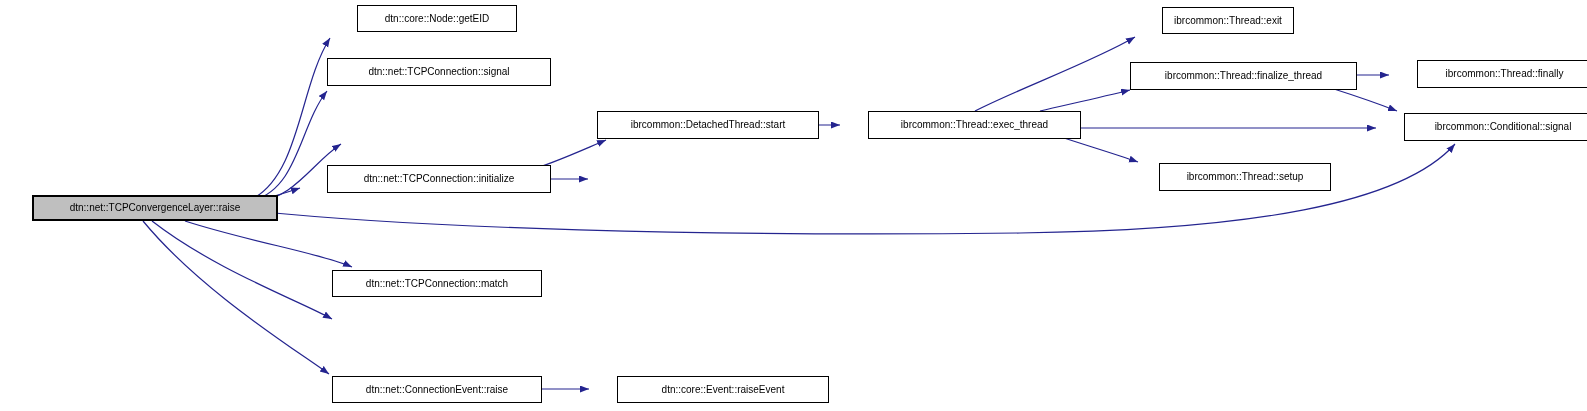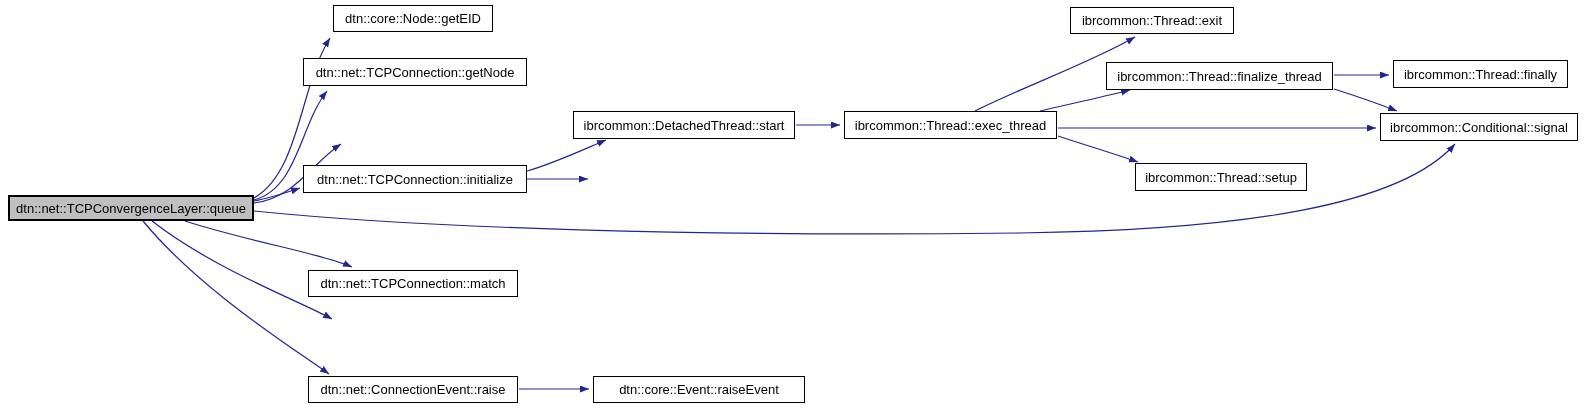--- a/index.html
+++ b/index.html
@@ -18,27 +18,28 @@
     position:absolute;
     left:0;top:0;
     width:1587px;height:411px;
   }
   .node{
     position:absolute;
     box-sizing:border-box;
     background:#ffffff;
     border:1px solid #000000;
     color:#000000;
-    font-size:13px;
+    font-size:10px;
     line-height:1;
     display:flex;
     align-items:center;
     justify-content:center;
     white-space:nowrap;
     cursor:pointer;
+    margin-left:24px;
   }
   .node.root{
     background:#bfbfbf;
     border:2px solid #000000;
     cursor:default;
   }
 </style>
 </head>
 <body>
 
@@ -65,35 +66,35 @@
       <path marker-end="url(#arrow)" d="M975,111 C1020,88 1092,62 1135,37"></path>
       <path marker-end="url(#arrow)" d="M1040,111 C1070,104 1102,97 1130,90"></path>
       <path marker-end="url(#arrow)" d="M1058,128 L1376,128"></path>
       <path marker-end="url(#arrow)" d="M1058,136 C1085,145 1112,153 1138,162"></path>
       <path marker-end="url(#arrow)" d="M1334,75 L1389,75"></path>
       <path marker-end="url(#arrow)" d="M1334,89 C1356,96 1379,104 1397,111"></path>
       <path marker-end="url(#arrow)" d="M519,389 L589,389"></path>
     </g>
   </svg>
 
-  <div class="node root" style="left:8px;top:195px;width:246px;height:26px">dtn::net::TCPConvergenceLayer::queue</div>
+  <div class="node root" style="left:8px;top:195px;width:246px;height:26px">dtn::net::TCPConvergenceLayer::raise</div>
 
   <div class="node" style="left:333px;top:5px;width:160px;height:27px">dtn::core::Node::getEID</div>
 
-  <div class="node" style="left:303px;top:58px;width:224px;height:28px">dtn::net::TCPConnection::getNode</div>
+  <div class="node" style="left:303px;top:58px;width:224px;height:28px">dtn::net::TCPConnection::signal</div>
 
 
   <div class="node" style="left:303px;top:165px;width:224px;height:28px">dtn::net::TCPConnection::initialize</div>
 
   <div class="node" style="left:573px;top:111px;width:222px;height:28px">ibrcommon::DetachedThread::start</div>
 
 
   <div class="node" style="left:844px;top:111px;width:213px;height:28px">ibrcommon::Thread::exec_thread</div>
 
-  <div class="node" style="left:1070px;top:7px;width:164px;height:27px">ibrcommon::Thread::exit</div>
+  <div class="node" style="left:1138px;top:7px;width:132px;height:27px">ibrcommon::Thread::exit</div>
 
   <div class="node" style="left:1393px;top:60px;width:175px;height:28px">ibrcommon::Thread::finally</div>
 
   <div class="node" style="left:1106px;top:62px;width:227px;height:28px">ibrcommon::Thread::finalize_thread</div>
 
   <div class="node" style="left:1380px;top:113px;width:198px;height:28px">ibrcommon::Conditional::signal</div>
 
   <div class="node" style="left:308px;top:270px;width:210px;height:27px">dtn::net::TCPConnection::match</div>
 
   <div class="node" style="left:1135px;top:163px;width:172px;height:28px">ibrcommon::Thread::setup</div>

